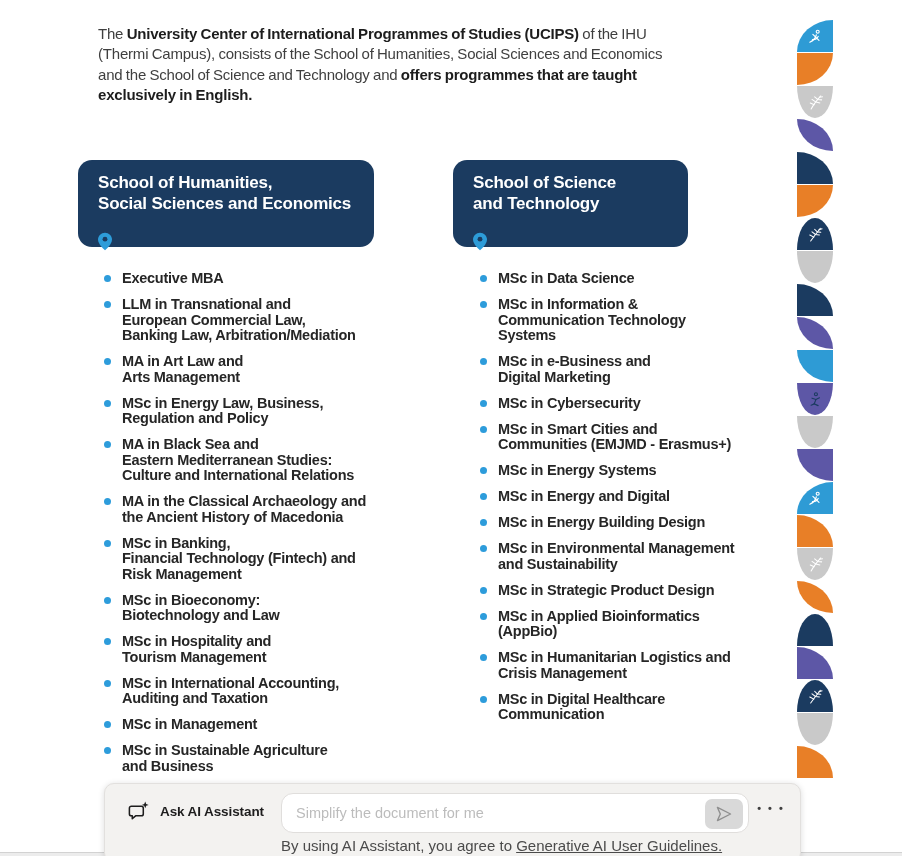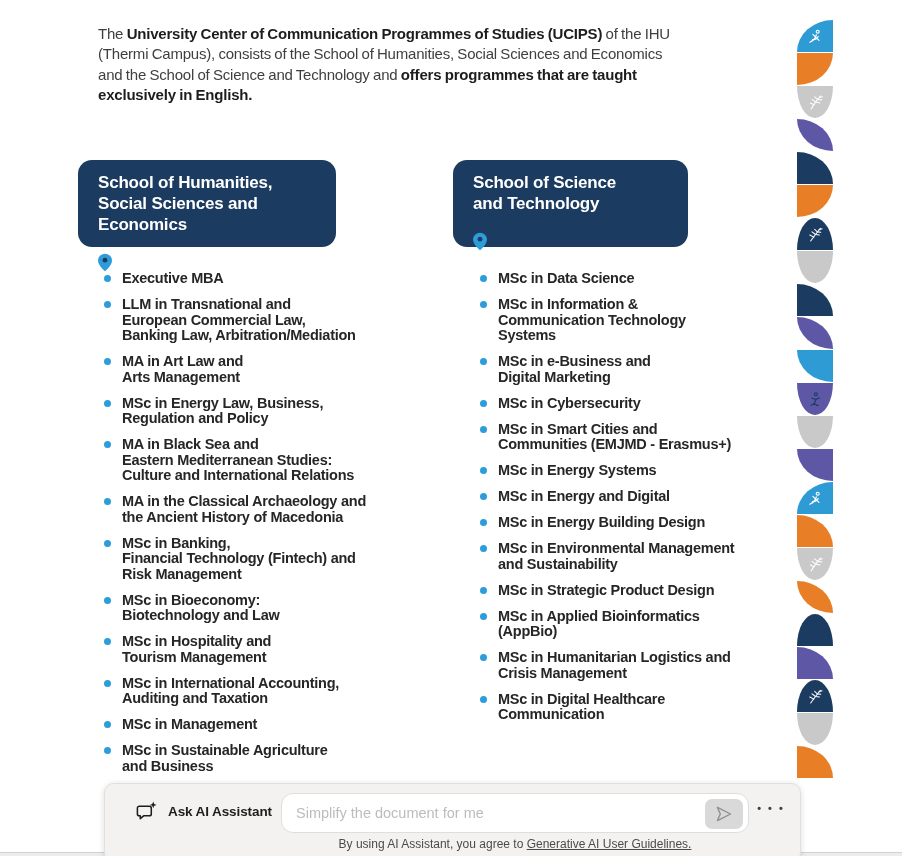--- a/index.html
+++ b/index.html
@@ -14,21 +14,21 @@
     font-size:15px;line-height:20.3px;color:#3f3f3f;
     letter-spacing:-0.2px;word-spacing:-0.6px;
   }
   .intro b{color:#1d1d1d;}
   
   .school-box{
     position:absolute;top:160px;height:87px;border-radius:14px;
     background:#1b3b60;color:#fff;box-sizing:border-box;
     padding:12px 10px 0 20px;
   }
-  .box1{left:78px;width:258px;}
+  .box1{left:78px;width:296px;}
   .box2{left:453px;width:235px;}
   .school-title{
     font-size:17px;font-weight:bold;line-height:21px;white-space:pre-line;
     letter-spacing:-0.2px;
   }
   .school-loc{display:flex;align-items:center;margin-top:3px;}
   .school-loc svg{flex:0 0 auto;margin-right:8px;}
   .school-loc span{font-size:15px;font-weight:bold;letter-spacing:-0.2px;margin-top:32px;}
   
   .plist{position:absolute;top:271px;}
@@ -61,21 +61,21 @@
     position:absolute;left:0;right:0;top:852px;height:4px;
     background:#ececec;border-top:1px solid #d2d2d2;z-index:1;
   }
   
   .ai-bar{
     position:absolute;left:104px;top:783px;width:697px;height:80px;
     background:#f3f2f0;border:1px solid #e2e0de;border-radius:10px;
     box-shadow:0 1px 6px rgba(0,0,0,0.14);z-index:2;box-sizing:border-box;
   }
   .ai-left{
-    position:absolute;left:30px;top:16px;display:flex;align-items:center;
+    position:absolute;left:22px;top:16px;display:flex;align-items:center;
     cursor:pointer;
   }
   .ai-left svg{margin-right:10px;}
   .ai-left span{font-size:13.5px;font-weight:bold;color:#1d1d1d;letter-spacing:-0.1px;}
   .ai-input-wrap{
     position:absolute;left:176px;top:9px;width:468px;height:40px;
     background:#ffffff;border:1px solid #e0dedc;border-radius:12px;
     box-sizing:border-box;
   }
   .ai-input-wrap input{
@@ -89,31 +89,31 @@
     position:absolute;right:5px;top:5px;width:38px;height:30px;
     background:#d9d9d9;border:none;border-radius:7px;cursor:pointer;
     display:flex;align-items:center;justify-content:center;padding:0;
   }
   .ai-more{
     position:absolute;right:12px;top:14px;width:34px;text-align:center;
     font-size:11px;letter-spacing:2px;color:#3e3e3e;cursor:pointer;
     font-weight:bold;line-height:20px;
   }
   .ai-disclaimer{
-    position:absolute;left:176px;top:53px;width:468px;text-align:center;
-    font-size:12px;color:#4b4b4b;
+    position:absolute;left:176px;top:53px;width:468px;text-align:left;
+    font-size:15px;color:#4b4b4b;
   }
   .ai-disclaimer a{color:#4b4b4b;text-decoration:underline;cursor:pointer;}
 </style>
 </head>
 <body>
 
 <div>
 
-  <p class="intro"><span>The </span><b>University Center of Communication Programmes of Studies (UCIPS)</b><span> of the IHU (Thermi Campus), consists of the School of Humanities, Social Sciences and Economics and the School of Science and Technology and </span><b>offers programmes that are taught exclusively in English.</b></p>
+  <p class="intro"><span>The </span><b>University Center of International Programmes of Studies (UCIPS)</b><span> of the IHU (Thermi Campus), consists of the School of Humanities, Social Sciences and Economics and the School of Science and Technology and </span><b>offers programmes that are taught exclusively in English.</b></p>
 
   <div class="school-box box1">
     <div class="school-title">School of Humanities,
 Social Sciences and Economics</div>
     <div class="school-loc">
       <svg width="14" height="19" viewBox="0 0 15 19">
         <path d="M7.5 0C3.4 0 0 3.3 0 7.4 0 12.8 7.5 19 7.5 19S15 12.8 15 7.4C15 3.3 11.6 0 7.5 0z" fill="#2d9cd9"></path>
         <circle cx="7.5" cy="7" r="2.6" fill="#1b3b60"></circle>
       </svg>
       <span>(Thermi - Thessaloniki)</span>

